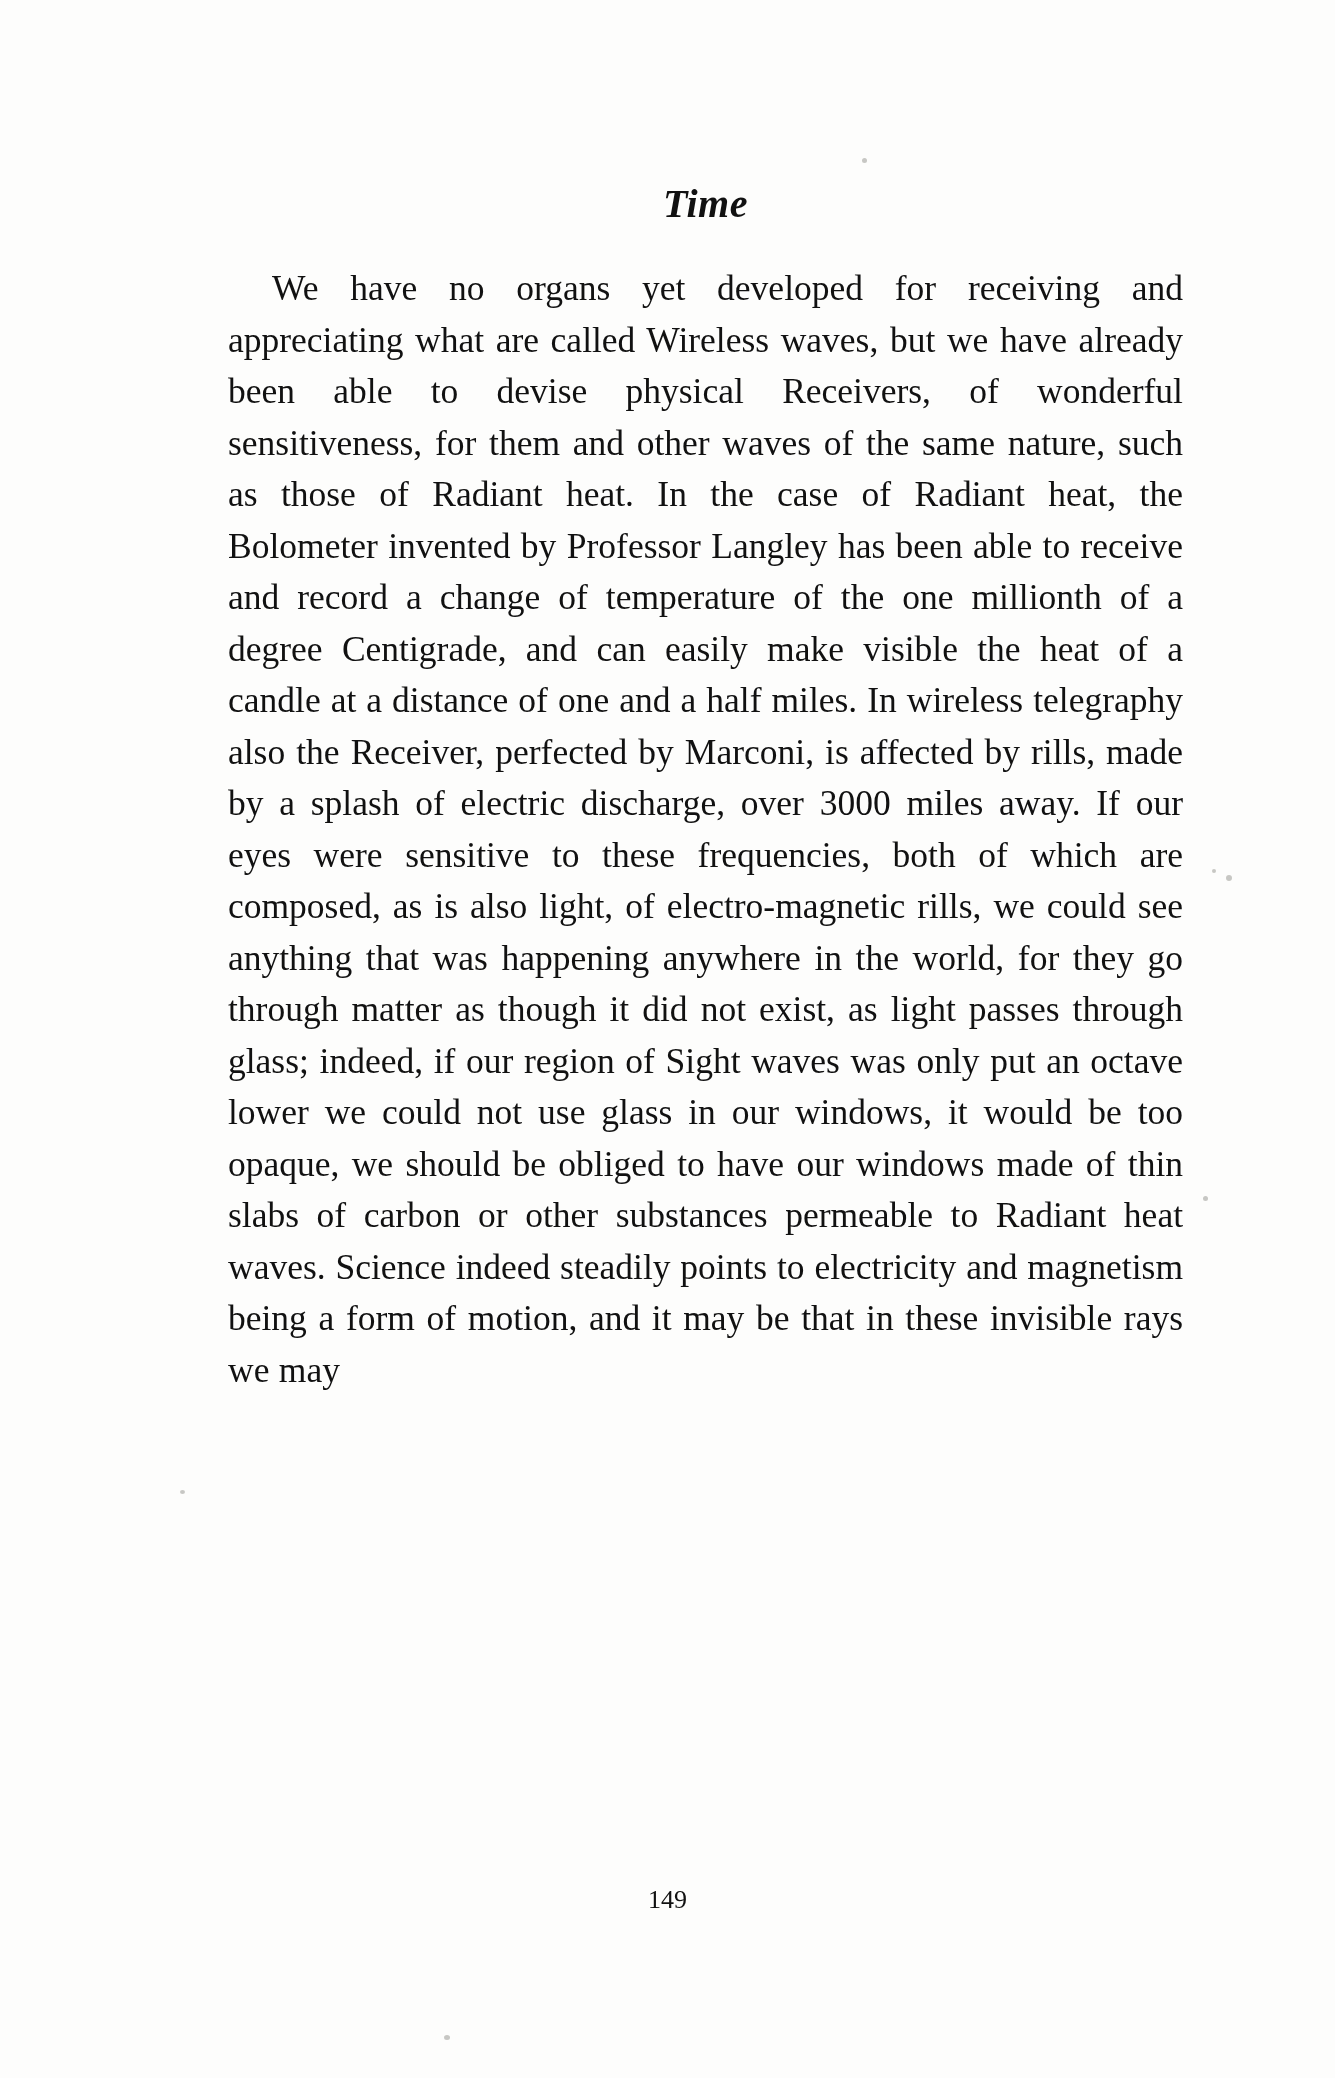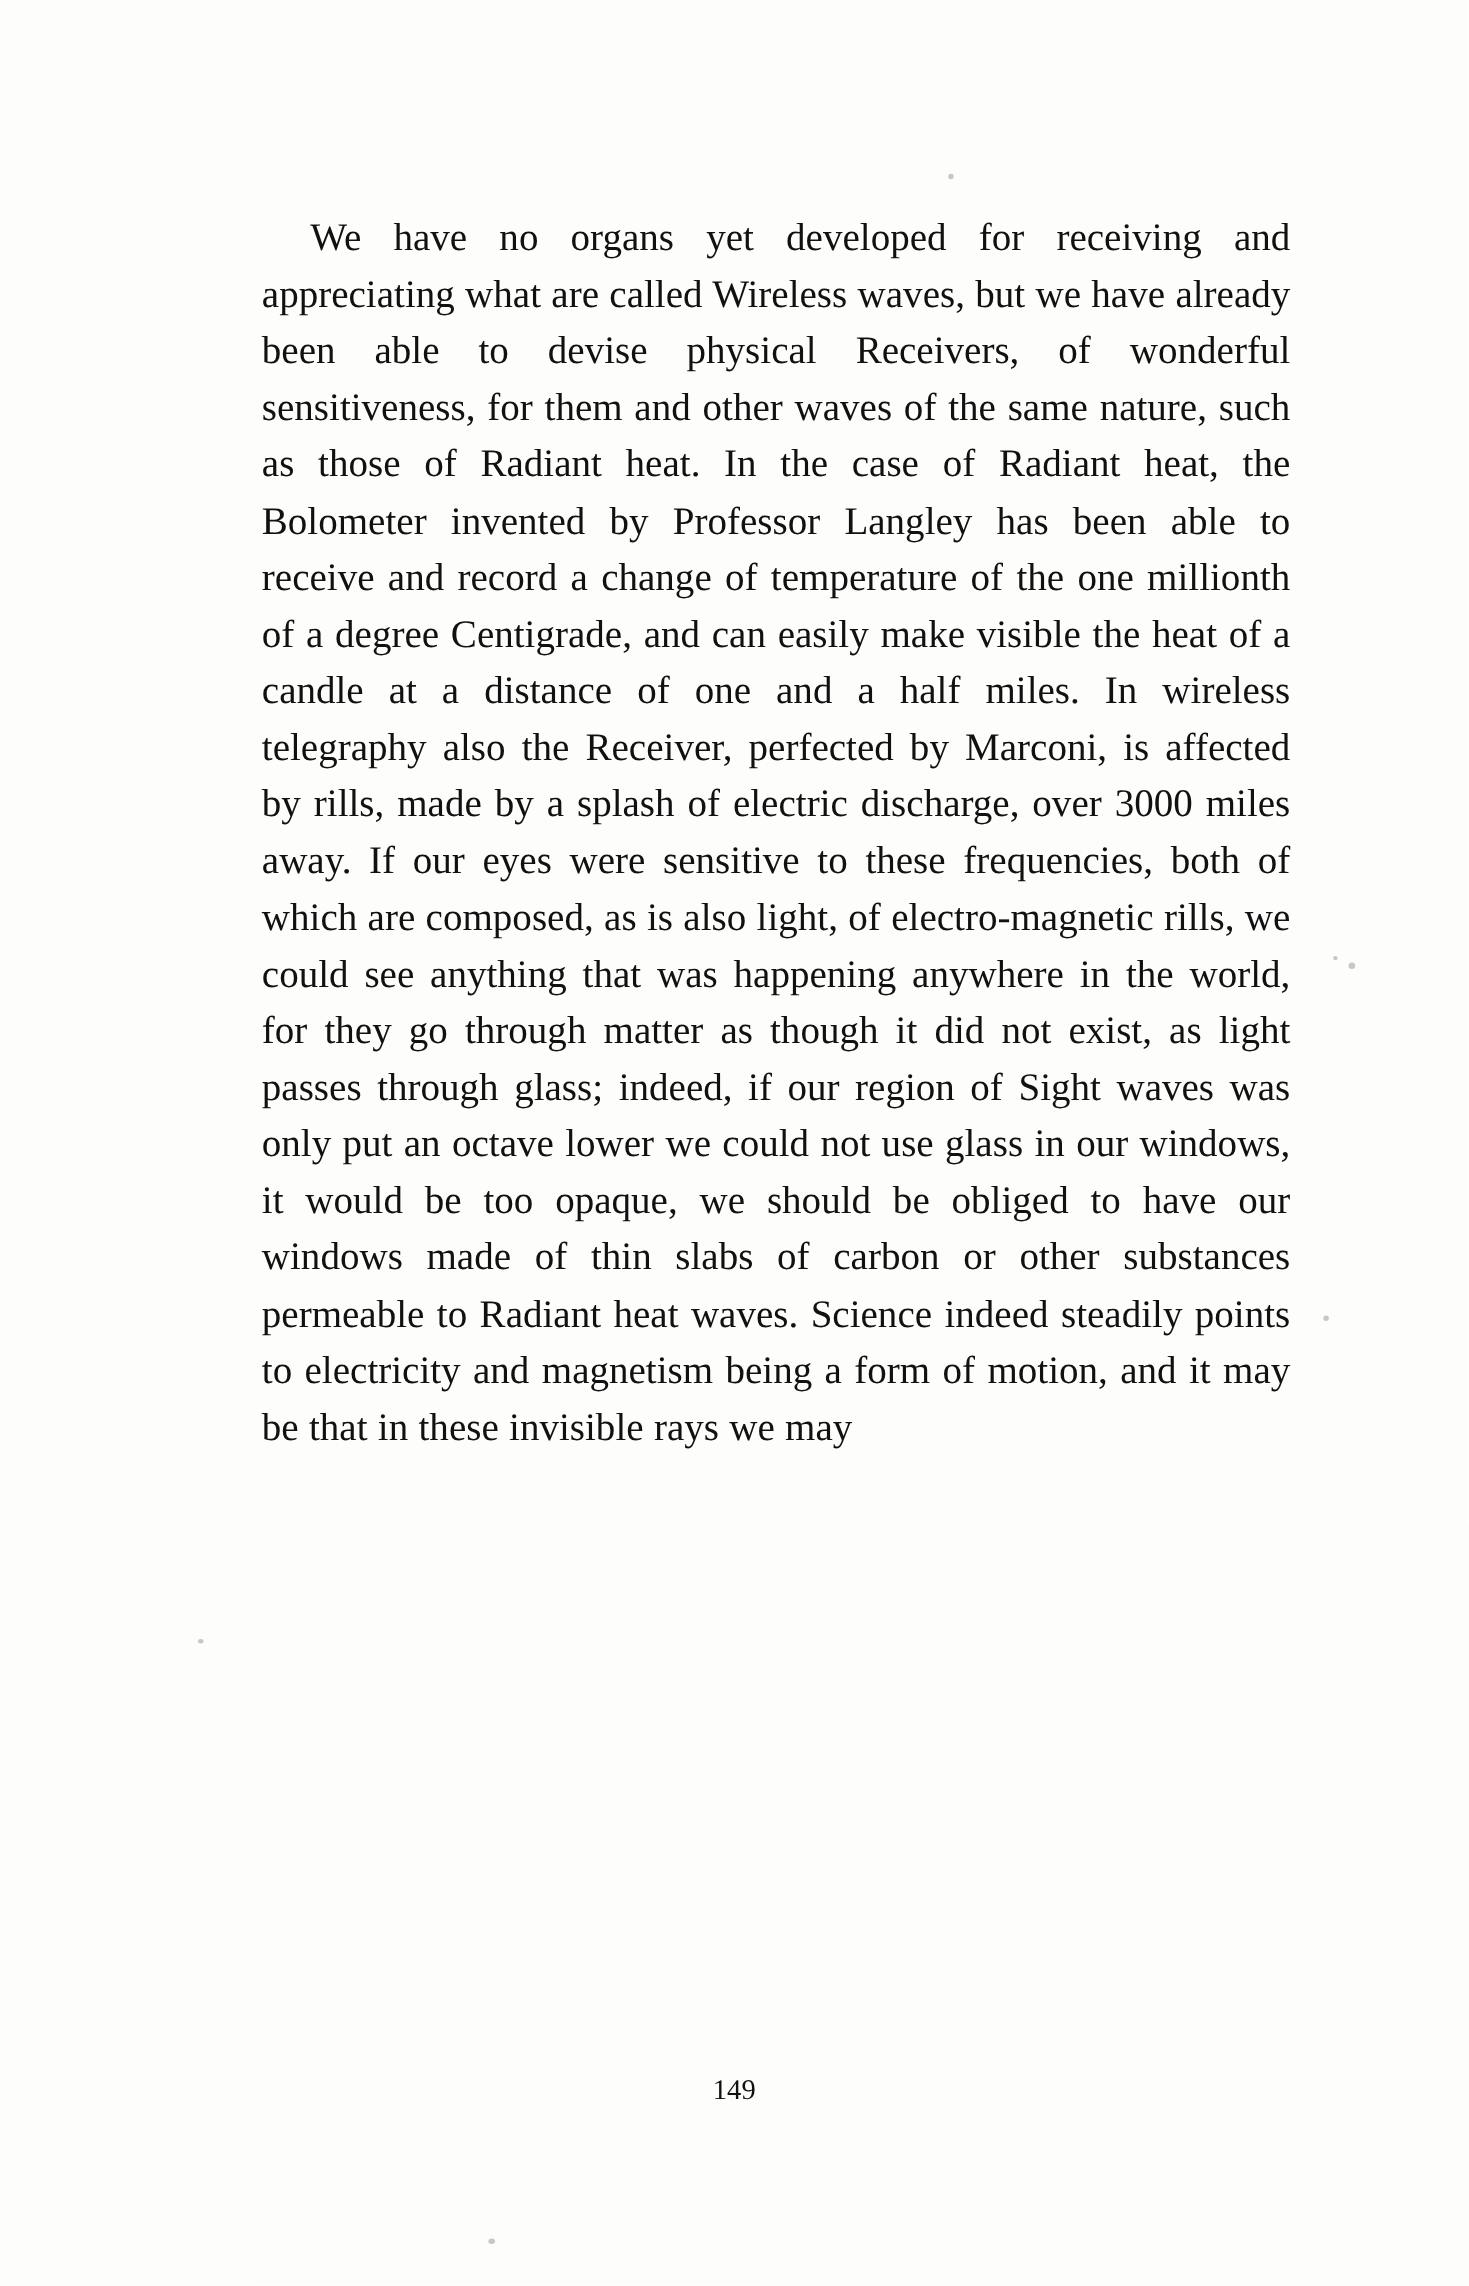--- a/index.html
+++ b/index.html
@@ -32,21 +32,21 @@
     font-family: "Liberation Serif", serif;
   }
   .body-text {
     font-size: 35.5px;
     line-height: 51.5px;
     text-align: justify;
     text-justify: inter-word;
     -webkit-hyphens: none;
     hyphens: none;
     word-spacing: 0.5px;
-    margin: 10px;
+    margin: 0;
   }
   .body-text .indent {
     display: inline-block;
     width: 44px;
   }
   .folio {
     position: absolute;
     left: 0;
     right: 0;
     top: 1885px;
@@ -74,19 +74,20 @@
 <div class="page">
 
   <div class="speck s1"></div>
   <div class="speck s2"></div>
   <div class="speck s3"></div>
   <div class="speck s4"></div>
   <div class="speck s5"></div>
   <div class="speck s6"></div>
 
   <div class="content">
+    <h1 class="running-head">Time</h1>
 
     <p class="body-text"><span class="indent"></span><span>We have no organs yet developed for receiving and appreciating what are called Wireless waves, but we have already been able to devise physical Receivers, of wonderful sensitiveness, for them and other waves of the same nature, such as those of Radiant heat. In the case of Radiant heat, the Bolometer invented by Professor Langley has been able to receive and record a change of temperature of the one millionth of a degree Centigrade, and can easily make visible the heat of a candle at a distance of one and a half miles. In wireless telegraphy also the Receiver, perfected by Marconi, is affected by rills, made by a splash of electric discharge, over 3000 miles away. If our eyes were sensitive to these frequencies, both of which are composed, as is also light, of electro-magnetic rills, we could see anything that was happening anywhere in the world, for they go through matter as though it did not exist, as light passes through glass; indeed, if our region of Sight waves was only put an octave lower we could not use glass in our windows, it would be too opaque, we should be obliged to have our windows made of thin slabs of carbon or other substances permeable to Radiant heat waves. Science indeed steadily points to electricity and magnetism being a form of motion, and it may be that in these invisible rays we may</span></p>
   </div>
 
   <div class="folio">149</div>
 
 </div>
 
 </body></html>

